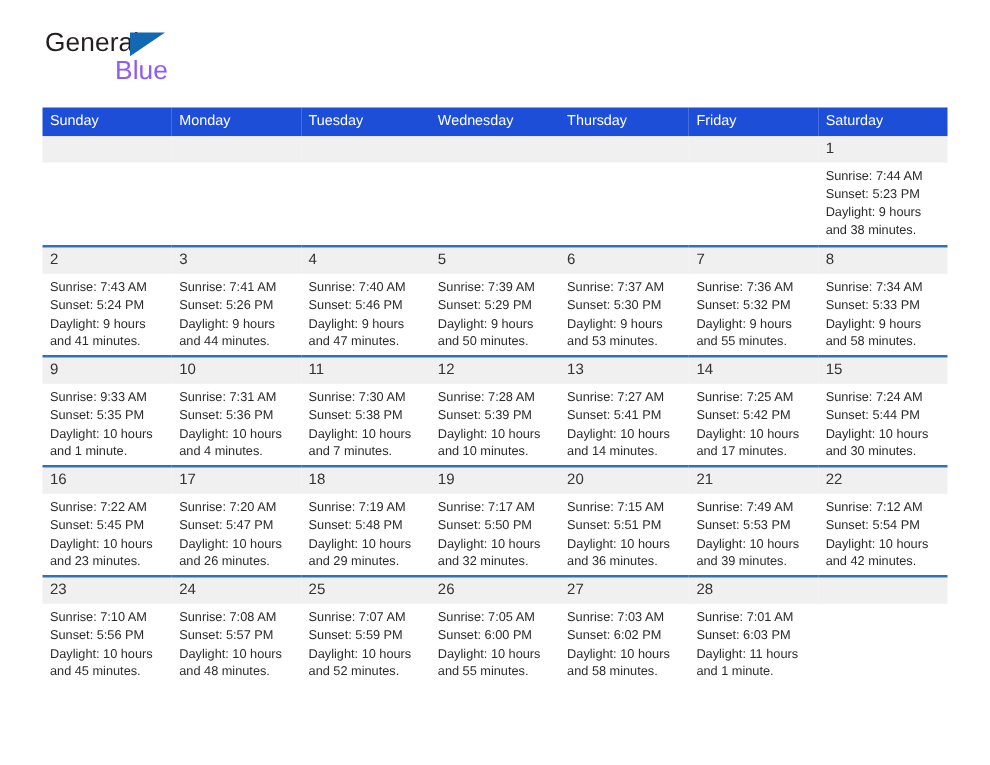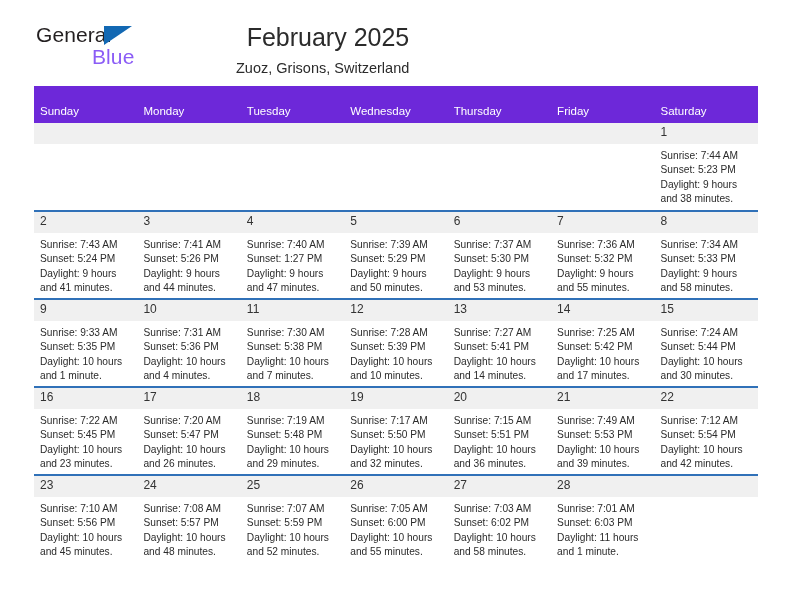--- a/index.html
+++ b/index.html
@@ -78,26 +78,26 @@
   }
 
   
   .calendar {
     width: 724px;
     border-collapse: collapse;
     table-layout: fixed;
     margin-top: 14px;
   }
   .calendar th {
-    background: #6d28d9;
+    background: #1d4ed8;
     color: #ffffff;
     font-size: 11.5px;
     font-weight: normal;
     text-align: left;
-    padding: 19px 0 6px 6px;
+    padding: 5px 0 6px 6px;
     height: 17px;
     box-sizing: border-box;
   }
   .week-row > td {
     vertical-align: top;
     padding: 0;
     border-top: 2px solid #3071b8;
     height: 88px;
     box-sizing: border-box;
   }
@@ -138,24 +138,20 @@
 <div class="page">
 
   <div class="header">
 
     <div class="logo">
       <span class="logo-general">General</span>
       <span class="logo-triangle"></span>
       <span class="logo-blue">Blue</span>
     </div>
 
-    <div class="title-block">
-      <div class="cal-title">February 2025</div>
-      <div class="cal-subtitle">Zuoz, Grisons, Switzerland</div>
-    </div>
 
   </div>
 
   <table class="calendar">
     <thead>
       <tr id="weekday-row">
           <th>Sunday</th>
           <th>Monday</th>
           <th>Tuesday</th>
           <th>Wednesday</th>
@@ -226,21 +222,21 @@
                 <div>Sunset: 5:26 PM</div>
                 <div class="daylight">Daylight: 9 hours and 44 minutes.</div>
               </div>
             </div>
           </td>
           <td class="day-cell">
             <div class="cell-inner">
               <div class="daynum">4</div>
               <div class="details">
                 <div>Sunrise: 7:40 AM</div>
-                <div>Sunset: 1:27 PM</div>
+                <div>Sunset: 5:46 PM</div>
                 <div class="daylight">Daylight: 9 hours and 47 minutes.</div>
               </div>
             </div>
           </td>
           <td class="day-cell">
             <div class="cell-inner">
               <div class="daynum">5</div>
               <div class="details">
                 <div>Sunrise: 7:39 AM</div>
                 <div>Sunset: 5:29 PM</div>

